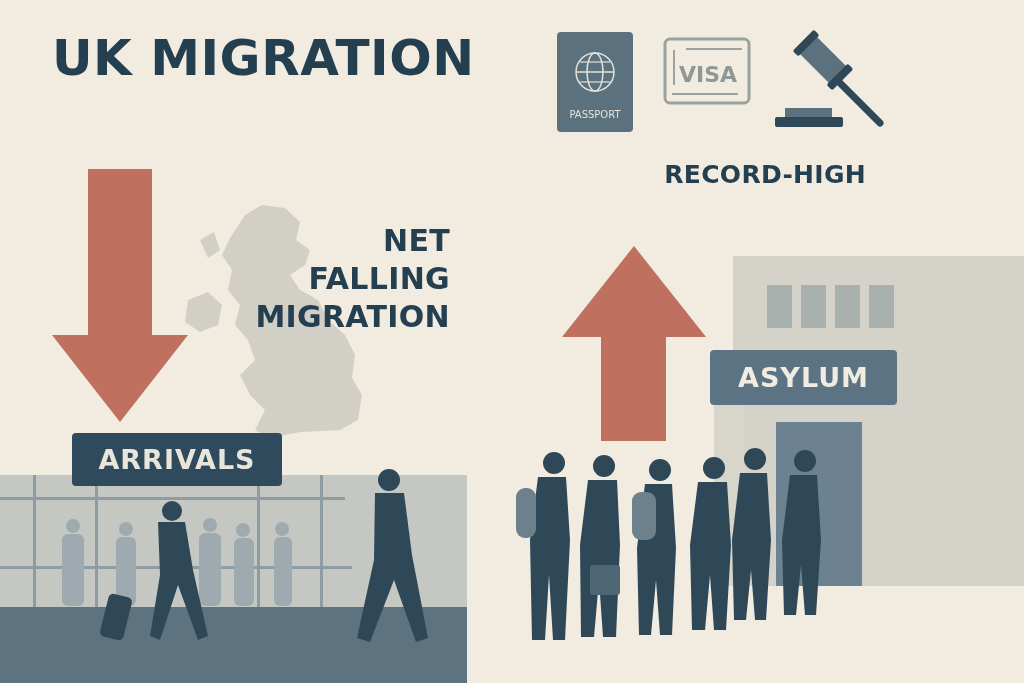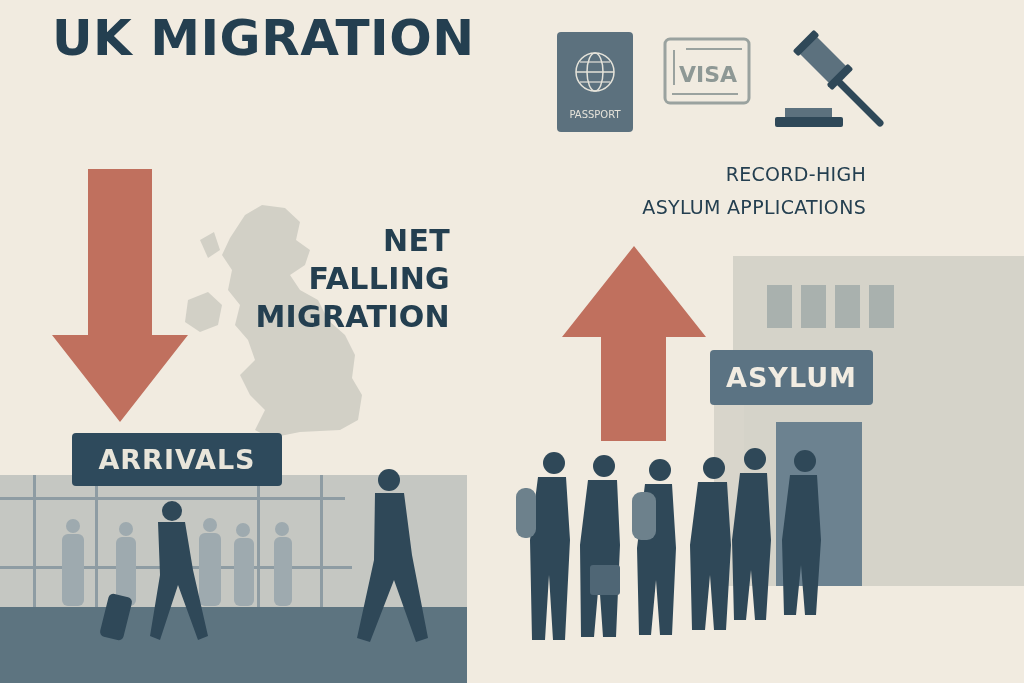--- a/index.html
+++ b/index.html
@@ -1,24 +1,24 @@
 <!DOCTYPE html>
 <html><head>
 <meta charset="utf-8">
 <style>
   html, body { margin:0; padding:0; }
   body { width:1024px; height:683px; overflow:hidden; background:#f1ebe0; position:relative; font-family:"DejaVu Sans", sans-serif; }
   .abs { position:absolute; }
-  .title { left:52px; top:12px; color:#243f50; font-weight:bold; font-size:50px; line-height:52px; letter-spacing:0.5px; font-family:"DejaVu Sans", sans-serif; }
+  .title { left:52px; top:32px; color:#243f50; font-weight:bold; font-size:50px; line-height:52px; letter-spacing:0.5px; font-family:"DejaVu Sans", sans-serif; }
   .title div { white-space:nowrap; }
-  .headline-r { right:158px; top:158px; color:#243f50; font-weight:normal; font-size:19px; line-height:33px; text-align:right; letter-spacing:0.3px; }
+  .headline-r { right:158px; top:158px; color:#243f50; font-weight:bold; font-size:25px; line-height:33px; text-align:right; letter-spacing:0.3px; }
   .headline-l { right:574px; top:222px; color:#243f50; font-weight:bold; font-size:30px; line-height:38px; text-align:right; letter-spacing:0.3px; }
   .sign { background:#2e4a5c; color:#e9e5da; font-weight:bold; border-radius:4px; display:flex; align-items:center; justify-content:center; letter-spacing:1px; }
   .sign-arrivals { left:72px; top:433px; width:210px; height:53px; font-size:27px; }
-  .sign-asylum { left:710px; top:350px; width:163px; height:55px; font-size:27px; background:#5b7383; color:#f1ece2; }
+  .sign-asylum { left:710px; top:350px; width:187px; height:55px; font-size:27px; background:#5b7383; color:#f1ece2; }
   svg { position:absolute; left:0; top:0; }
 </style>
 </head>
 <body>
 
 <svg width="1024" height="683" viewBox="0 0 1024 683">
 
   <g fill="#d2d0c6">
     <path d="M245 215 L262 205 L285 208 L300 222 L296 240 L310 250 L305 265 L290 275 L300 290 L318 300 L328 320 L345 335 L355 355 L352 378 L362 395 L358 420 L340 430 L300 432 L270 438 L255 430 L265 410 L250 395 L240 375 L255 360 L248 340 L235 325 L240 305 L228 290 L232 270 L222 255 L230 238 Z"></path>
     <path d="M188 300 L208 292 L222 305 L218 325 L200 332 L185 322 Z"></path>
@@ -130,21 +130,20 @@
     <rect x="775" y="117" width="68" height="10" rx="2" fill="#2f4858"></rect>
   </g>
 </svg>
 
 <div class="abs title">
   <div>UK MIGRATION</div>
 </div>
 
 <div class="abs headline-r">
   <div>RECORD-HIGH</div>
-  <div>ASYLUM APPLICATIONS</div>
 </div>
 
 <div class="abs headline-l">
   <div>NET</div>
   <div>FALLING</div>
   <div>MIGRATION</div>
 </div>
 
 <div class="abs sign sign-arrivals">ARRIVALS</div>
 <div class="abs sign sign-asylum">ASYLUM</div>

